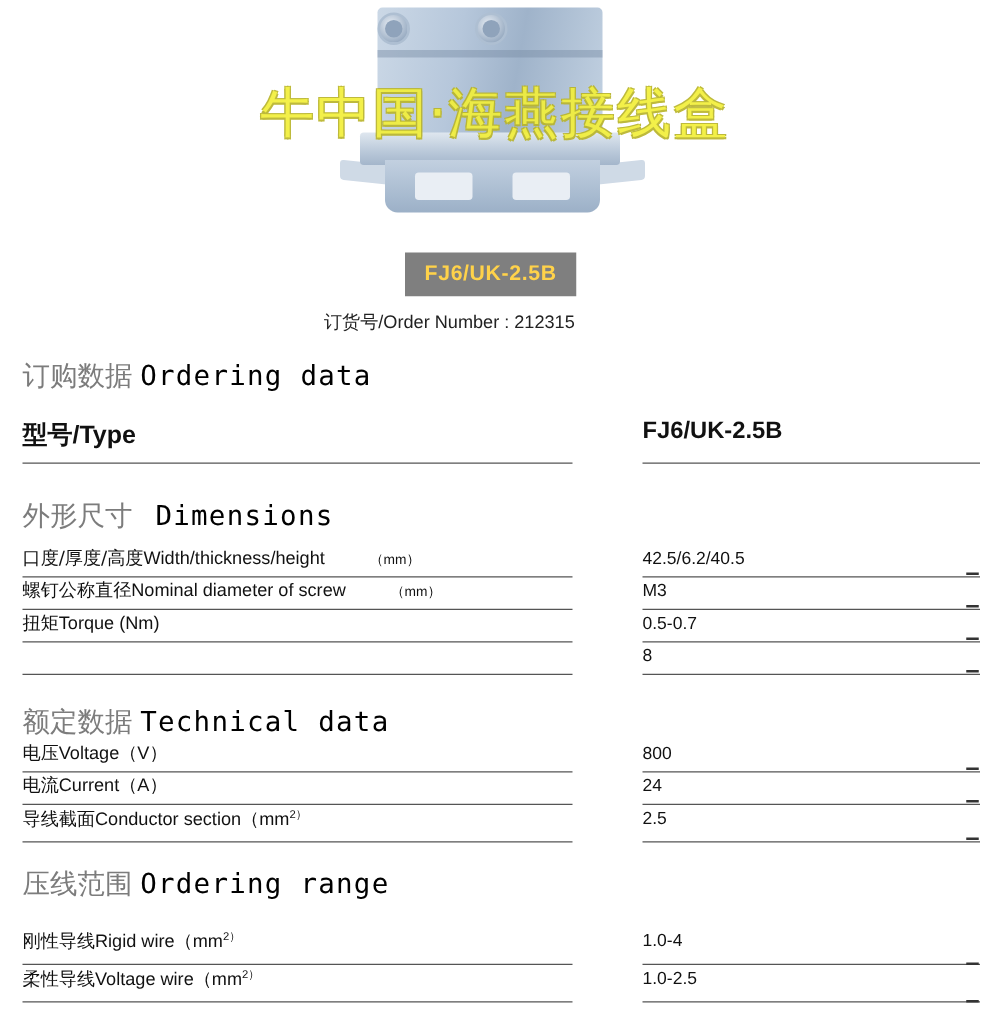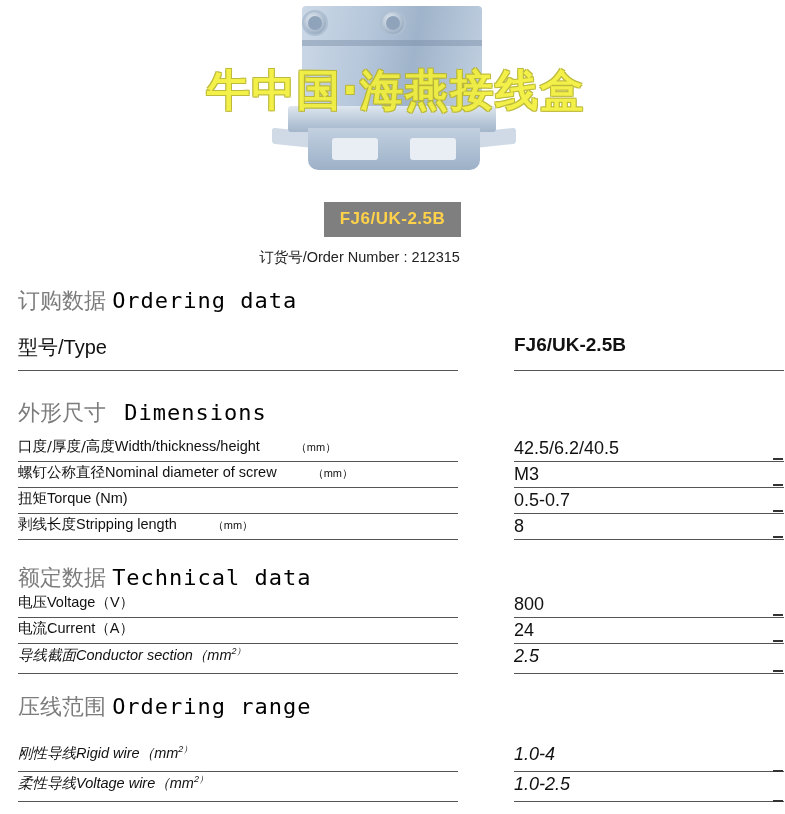--- a/index.html
+++ b/index.html
@@ -118,21 +118,21 @@
 
   
   .watermark {
     position: absolute;
     left: 176px;
     top: 62px;
     width: 440px;
     text-align: center;
     font-family: "DejaVu Sans", sans-serif;
     font-size: 43px;
-    font-weight: bold;
+    font-weight: normal;
     letter-spacing: 2px;
     color: #f2ef3a;
     text-shadow: 1px 1px 0 #b9b52c, -1px -1px 0 #b9b52c, 1px -1px 0 #b9b52c, -1px 1px 0 #b9b52c;
     opacity: .92;
     white-space: nowrap;
   }
 
   
   .badge-row {
     position: absolute;
@@ -181,21 +181,21 @@
     position: absolute;
     left: 18px;
     top: 330px;
     width: 748px;
     height: 44px;
   }
   .type-row .label {
     position: absolute;
     left: 0; top: 4px;
     font-size: 20px;
-    font-weight: normal;
+    font-weight: bold;
   }
   .type-row .value {
     position: absolute;
     left: 496px; top: 4px;
     font-size: 19px;
     font-weight: bold;
   }
   .type-row .rule-l {
     position: absolute;
     left: 0; top: 40px;
@@ -221,35 +221,35 @@
     top: 1px;
     font-size: 14.5px;
     white-space: nowrap;
   }
   .row .k .cn { font-family: "DejaVu Sans", sans-serif; }
   .row .k .unit { font-size: 11px; padding-left: 36px; }
   .row .v {
     position: absolute;
     left: 496px;
     top: 2px;
-    font-size: 18px;
+    font-size: 14px;
   }
   .row .line-l {
     position: absolute;
     left: 0; bottom: 0;
     width: 440px;
     border-bottom: 1px solid #555;
   }
   .row .line-r {
     position: absolute;
     left: 496px; bottom: 0;
     width: 270px;
     border-bottom: 1px solid #555;
   }
-  .row.tall { height: 30px; font-style: italic; }
+  .row.tall { height: 30px; }
   sup { font-size: 9px; }
 
   
   .edge-dash {
     position: absolute;
     right: 2px;
     width: 10px;
     border-bottom: 2px solid #333;
   }
 </style>
@@ -314,23 +314,20 @@
   </div>
   <div class="row">
     <div class="k">
       <span class="cn"></span><span class="cn">扭矩</span><span>Torque (Nm)</span>
     </div>
     <div class="v">0.5-0.7</div>
     <div class="line-l"></div>
     <div class="line-r"></div>
   </div>
   <div class="row">
-    <div class="k">
-      <span class="cn">剥线长度</span><span>Stripping length</span><span class="unit">（mm）</span>
-    </div>
     <div class="v">8</div>
     <div class="line-l"></div>
     <div class="line-r"></div>
   </div>
 </div>
 
 <div class="section-title" style="left:18px; top:563px;">
   <span class="cn">额定数据</span>
   <span class="en">Technical data</span>
 </div>

